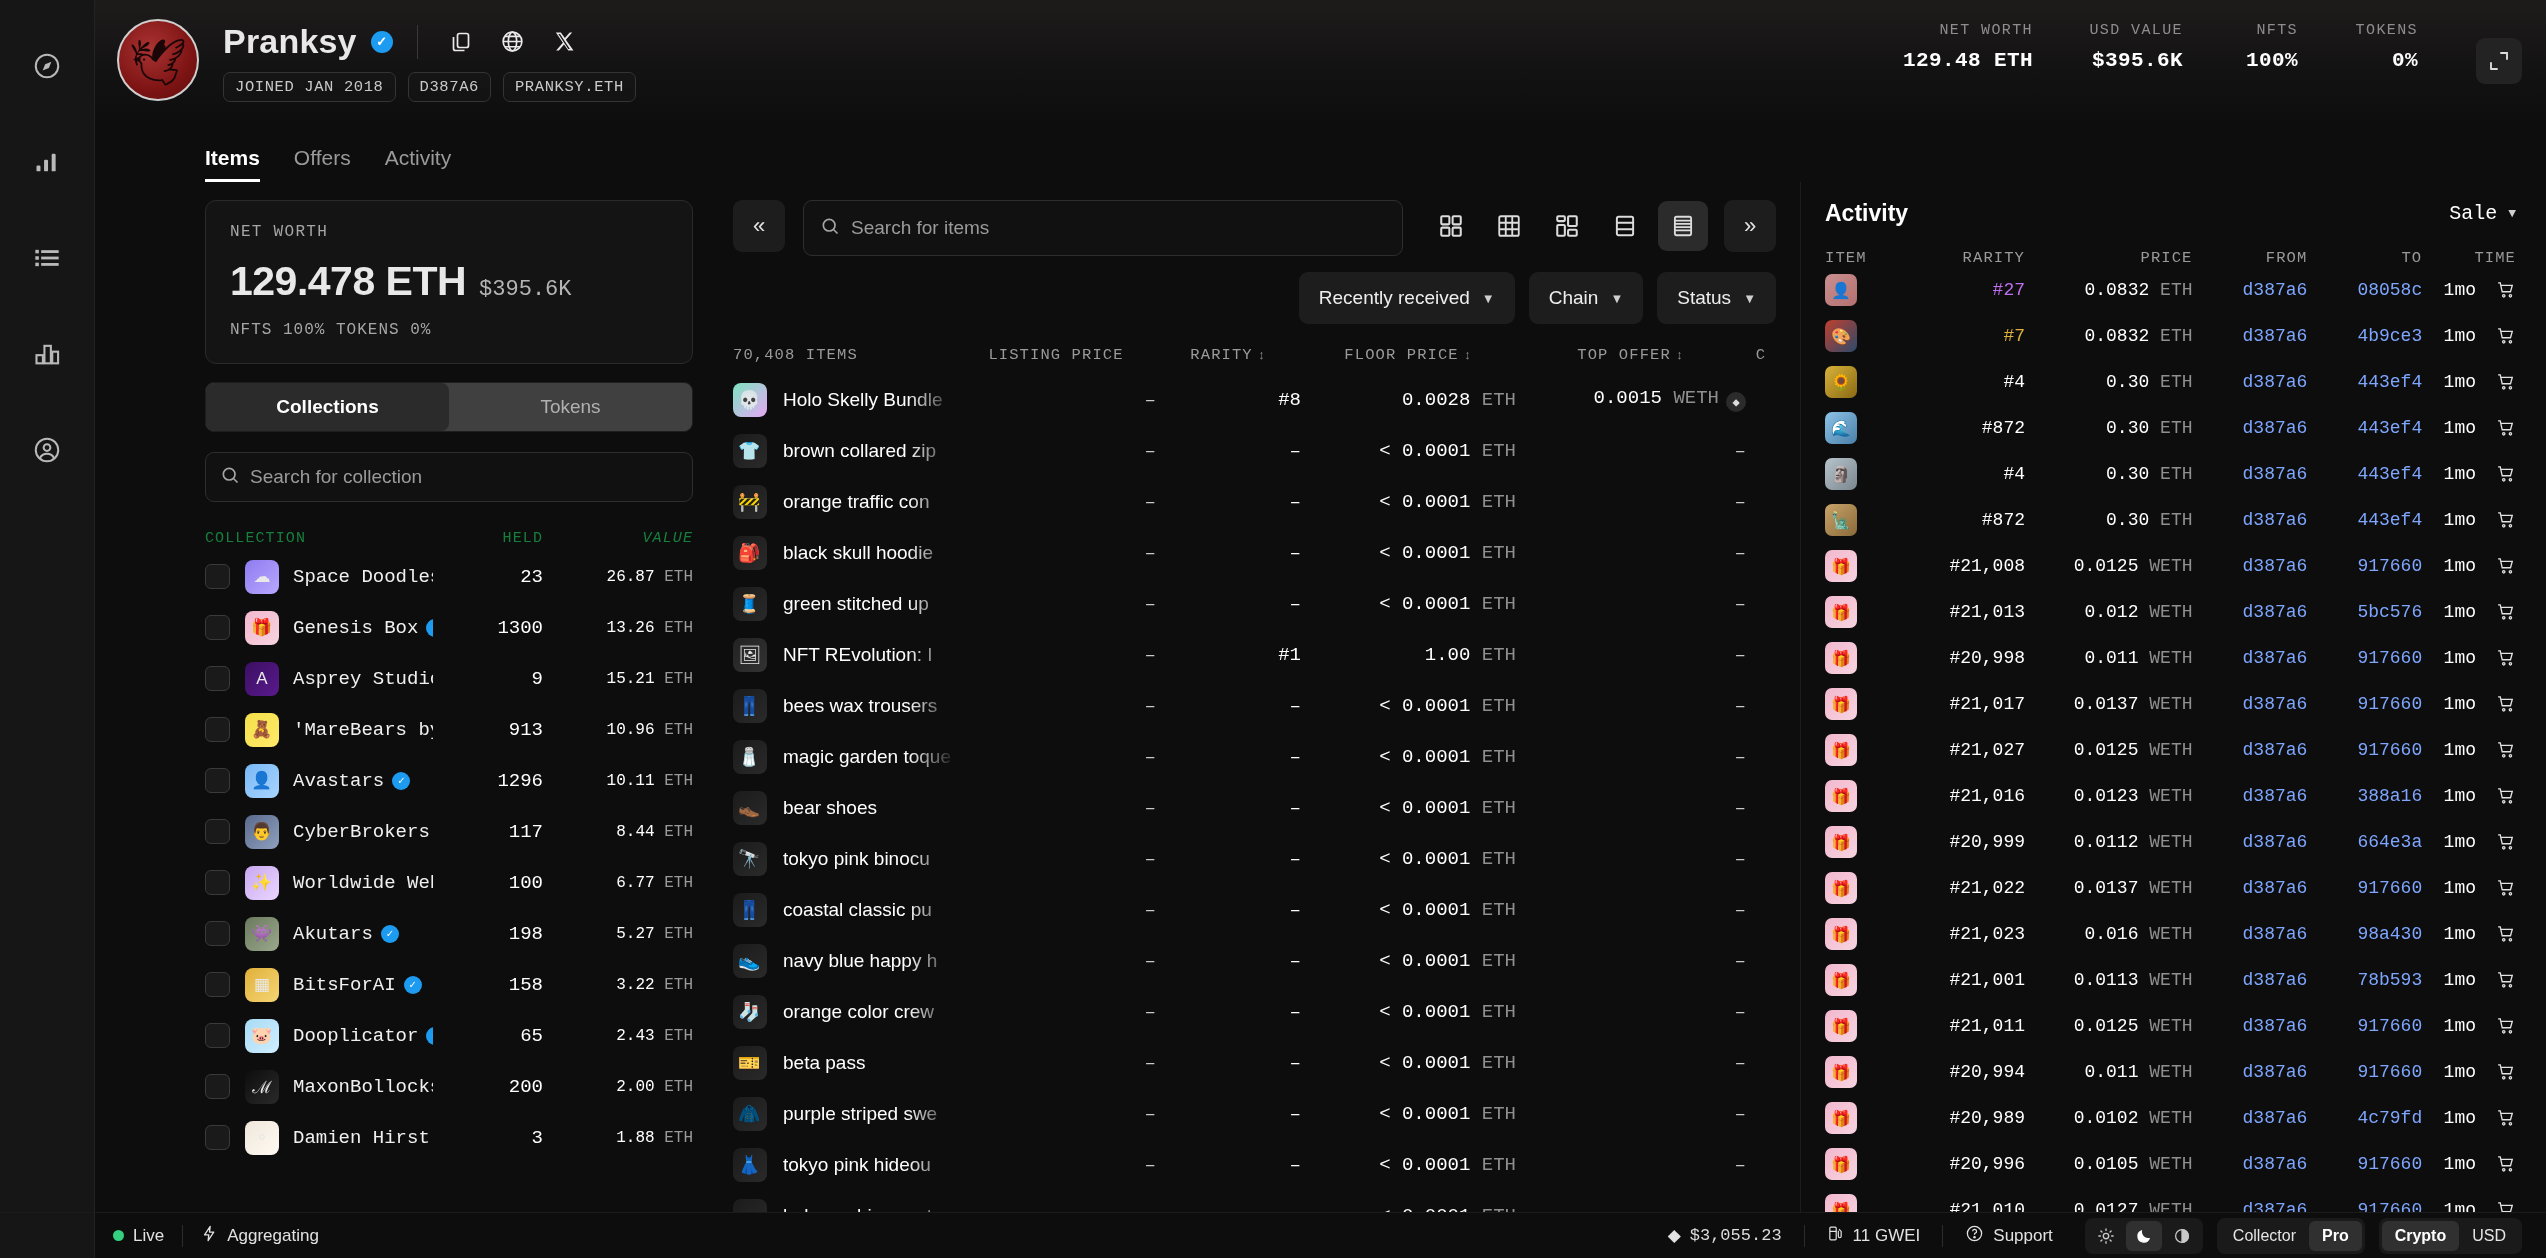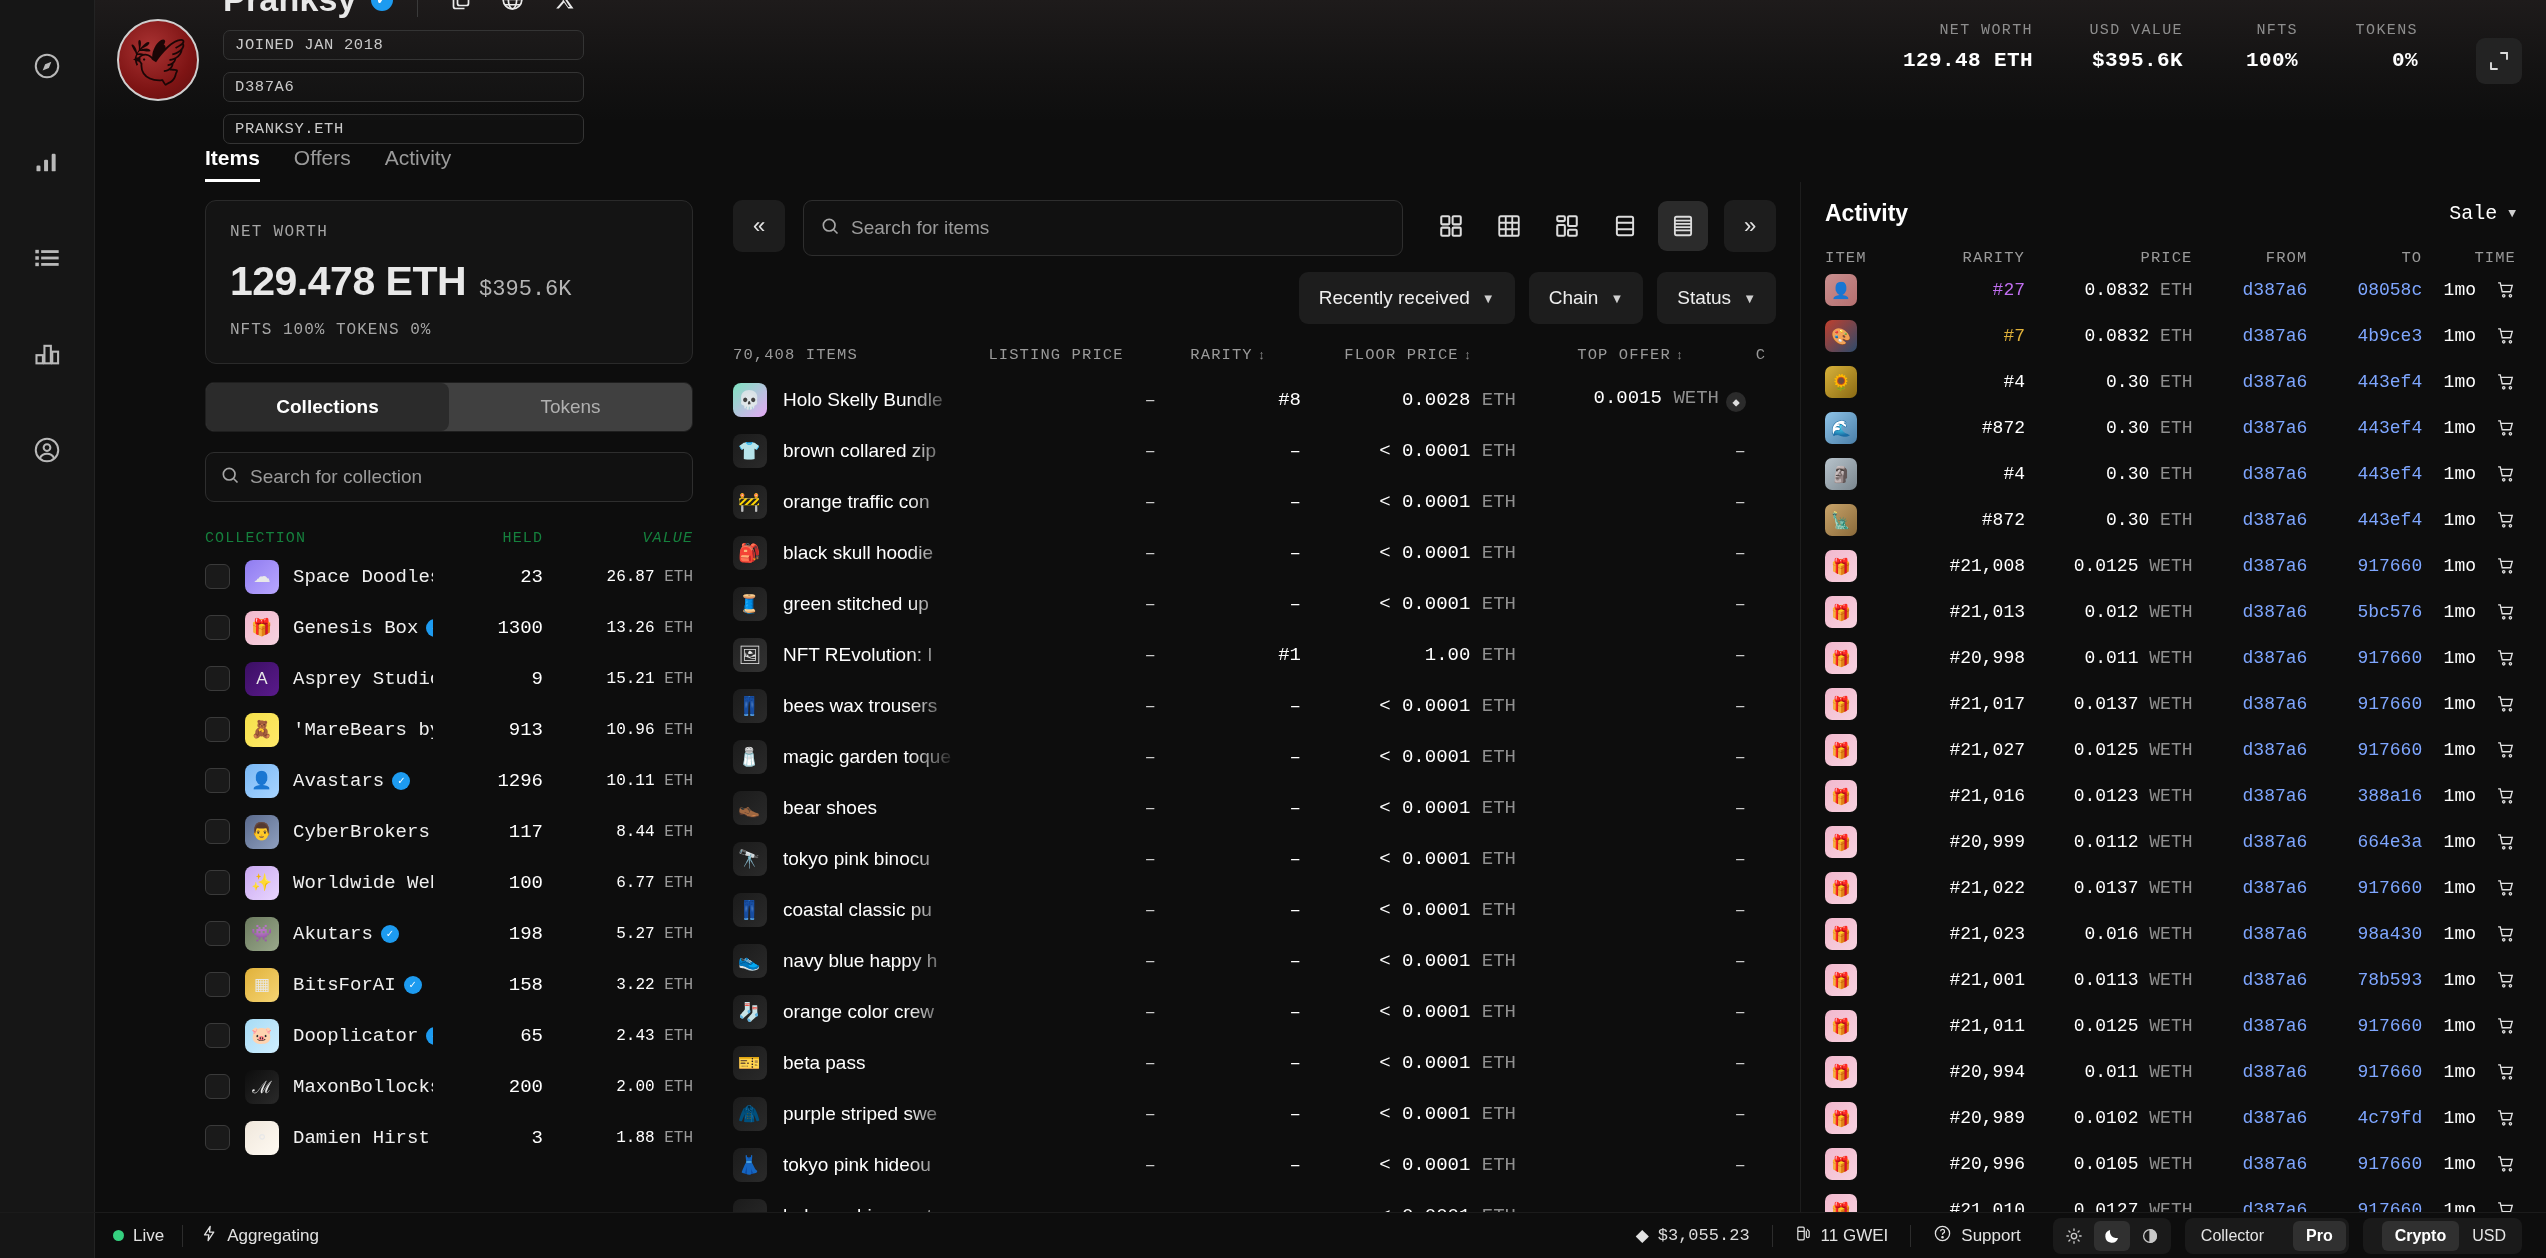--- a/index.html
+++ b/index.html
@@ -44,21 +44,21 @@
   .name-row { display: flex; align-items: center; gap: 14px; height: 46px; }
   #profile-name { font-size: 34px; font-weight: 700; letter-spacing: .2px; }
   .verified {
     width: 22px; height: 22px; border-radius: 50%; background: #1d9bf0;
     display: inline-flex; align-items: center; justify-content: center;
     color: #fff; font-size: 13px; font-weight: 700; flex: 0 0 22px;
   }
   .vdiv { width: 1px; height: 34px; background: #3a3a3a; margin: 0 10px; }
   .hdr-icon { width: 38px; height: 38px; display: flex; align-items: center; justify-content: center;
               color: #eaeaea; cursor: pointer; border-radius: 7px; }
-  .chip-row { display: flex; gap: 12px; margin-top: 7px; flex-direction: column; }
+  .chip-row { display: flex; gap: 12px; margin-top: 7px; }
   .chip {
     border: 1px solid #343434; border-radius: 7px; padding: 5px 11px;
     font-family: "Liberation Mono", monospace; font-size: 15.5px; color: #c9c9c9;
     letter-spacing: .6px; cursor: pointer; background: rgba(255,255,255,.015);
   }
   #stats { position: absolute; right: 110px; top: 22px; display: flex; gap: 0; text-align: right; }
   .stat { min-width: 150px; padding: 0 18px; }
   .stat .lab { font-family:"Liberation Mono",monospace; font-size: 15px; color: #8e8e8e; letter-spacing: 1.4px; }
   .stat .val { font-family:"Liberation Mono",monospace; font-size: 21px; color: #fff; font-weight: 700; margin-top: 10px; letter-spacing: .4px; }
   #expand-btn { position: absolute; right: 24px; top: 38px; width: 46px; height: 46px;
@@ -188,21 +188,21 @@
             background: #0d0d0d; border-top: 1px solid #1b1b1b;
             display: flex; align-items: center; padding: 0 24px 0 0; z-index: 20; }
   #footer-left { width: 95px; flex: 0 0 95px; height: 100%; background:#161616; border-right:1px solid #232323;}
   .f-item { display: flex; align-items: center; gap: 9px; font-size: 17px; color: #e2e2e2; padding: 0 18px; cursor: pointer; }
   .f-sep { width: 1px; height: 22px; background: #2c2c2c; }
   .dot-live { width: 11px; height: 11px; border-radius: 50%; background: #35d07f; }
   #footer-right { margin-left: auto; display: flex; align-items: center; gap: 4px; }
   .f-mono { font-family:"Liberation Mono",monospace; font-size: 17px; color: #dcdcdc; }
   .toggle-grp { display: flex; background: #1a1a1a; border-radius: 8px; padding: 3px; margin-left: 10px; }
   .tg { padding: 6px 13px; border-radius: 6px; font-size: 16px; color: #e5e5e5; cursor: pointer; }
-  .tg.active { background: #303030; color: #fff; font-weight: 700; margin-left: 16px; }
+  .tg.active { background: #303030; color: #fff; font-weight: 700; }
   .theme-grp { display: flex; background: #1a1a1a; border-radius: 8px; padding: 3px; margin-left: 10px; gap:2px; }
   .th { width: 36px; height: 30px; border-radius: 6px; display:flex; align-items:center;justify-content:center;
         color:#c8c8c8; cursor:pointer; font-size:16px; }
   .th.active { background: #303030; color: #fff; }
 </style>
 </head>
 <body>
 
 <div id="app">
 

